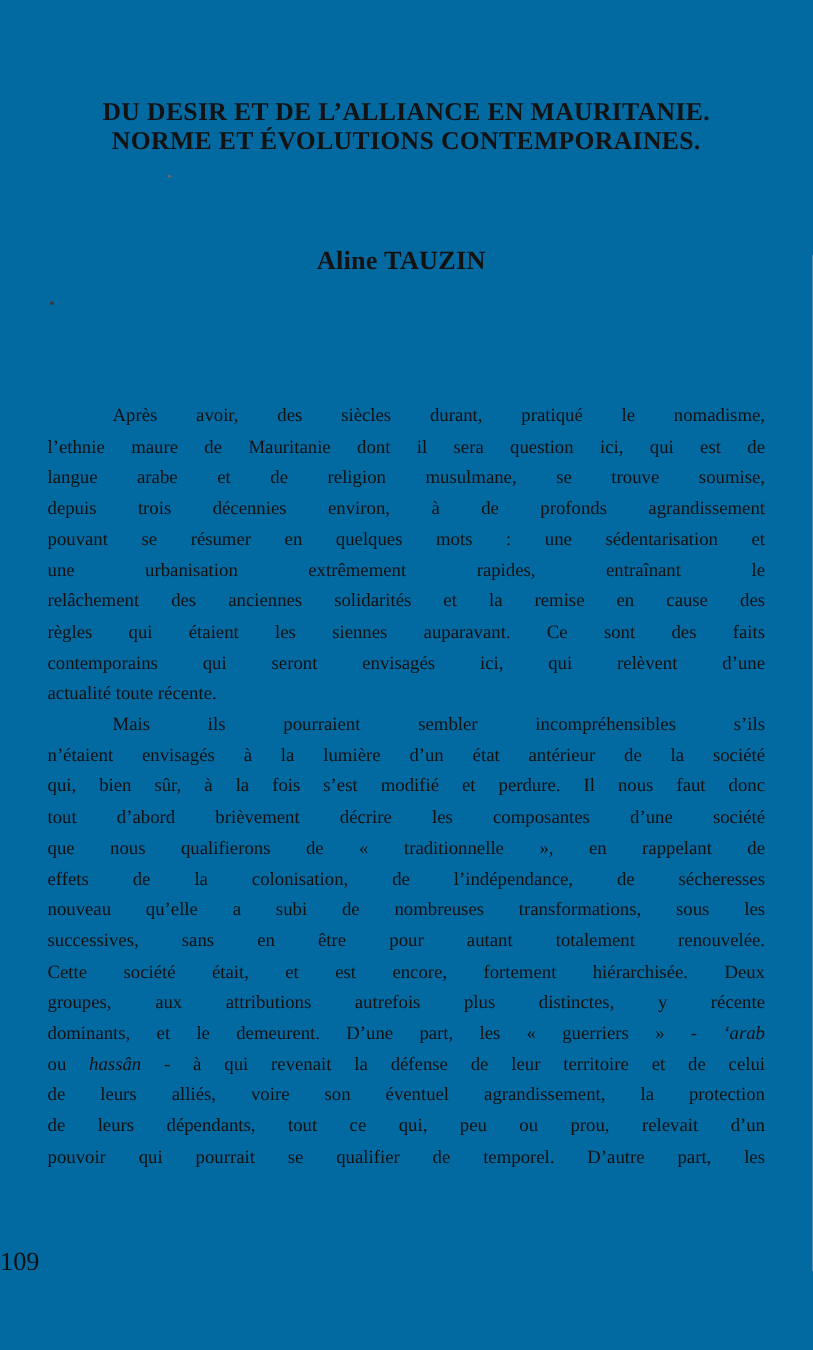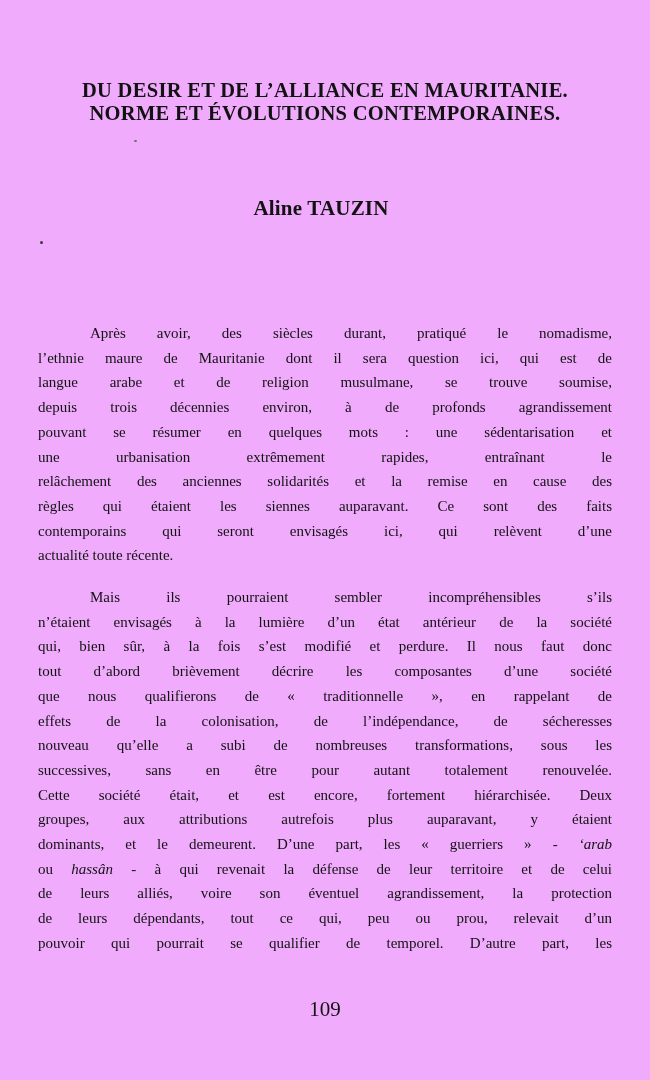--- a/index.html
+++ b/index.html
@@ -11,21 +11,21 @@
     height: 1080px;
     background: #ffffff;
     font-family: "Liberation Serif", "DejaVu Serif", serif;
     color: #121212;
     position: relative;
     overflow: hidden;
   }
   .page {
     position: absolute;
     inset: 0;
-    background: #f0abfc;
+    background: #0369a1;
   }
   .article-title {
     position: absolute;
     top: 79px;
     left: 0;
     width: 650px;
     text-align: center;
     font-weight: bold;
     font-size: 20.5px;
     line-height: 23px;
@@ -43,42 +43,40 @@
   }
   .body-text {
     position: absolute;
     top: 321px;
     left: 38px;
     width: 574px;
     font-size: 15px;
     line-height: 24.7px;
   }
   .paragraph + .paragraph {
-    margin-top: 17px;
   }
   .line {
     text-align: justify;
     text-align-last: justify;
     white-space: normal;
   }
   .line.indent {
     text-indent: 52px;
   }
   .line.flush {
     text-align-last: left;
   }
   .line em {
     font-style: italic;
   }
   .page-number {
     position: absolute;
     top: 997px;
     left: 0;
     width: 650px;
-    text-align: center;
     font-size: 21px;
   }
   .speck {
     position: absolute;
     background: #3a3a3a;
     border-radius: 50%;
   }
   .speck-1 {
     left: 134px;
     top: 140px;
@@ -124,21 +122,21 @@
       <div class="paragraph">
         <div class="line indent">Mais ils pourraient sembler incompréhensibles s’ils</div>
         <div class="line">n’étaient envisagés à la lumière d’un état antérieur de la société</div>
         <div class="line">qui, bien sûr, à la fois s’est modifié et perdure. Il nous faut donc</div>
         <div class="line">tout d’abord brièvement décrire les composantes d’une société</div>
         <div class="line">que nous qualifierons de « traditionnelle », en rappelant de</div>
         <div class="line">effets de la colonisation, de l’indépendance, de sécheresses</div>
         <div class="line">nouveau qu’elle a subi de nombreuses transformations, sous les</div>
         <div class="line">successives, sans en être pour autant totalement renouvelée.</div>
         <div class="line">Cette société était, et est encore, fortement hiérarchisée. Deux</div>
-        <div class="line">groupes, aux attributions autrefois plus auparavant, y étaient</div>
+        <div class="line">groupes, aux attributions autrefois plus distinctes, y récente</div>
         <div class="line">dominants, et le demeurent. D’une part, les « guerriers » - <em>‘arab</em></div>
         <div class="line">ou <em>hassân</em> - à qui revenait la défense de leur territoire et de celui</div>
         <div class="line">de leurs alliés, voire son éventuel agrandissement, la protection</div>
         <div class="line">de leurs dépendants, tout ce qui, peu ou prou, relevait d’un</div>
         <div class="line">pouvoir qui pourrait se qualifier de temporel. D’autre part, les</div>
       </div>
     </div>
 
   <div class="page-number">109</div>
 

